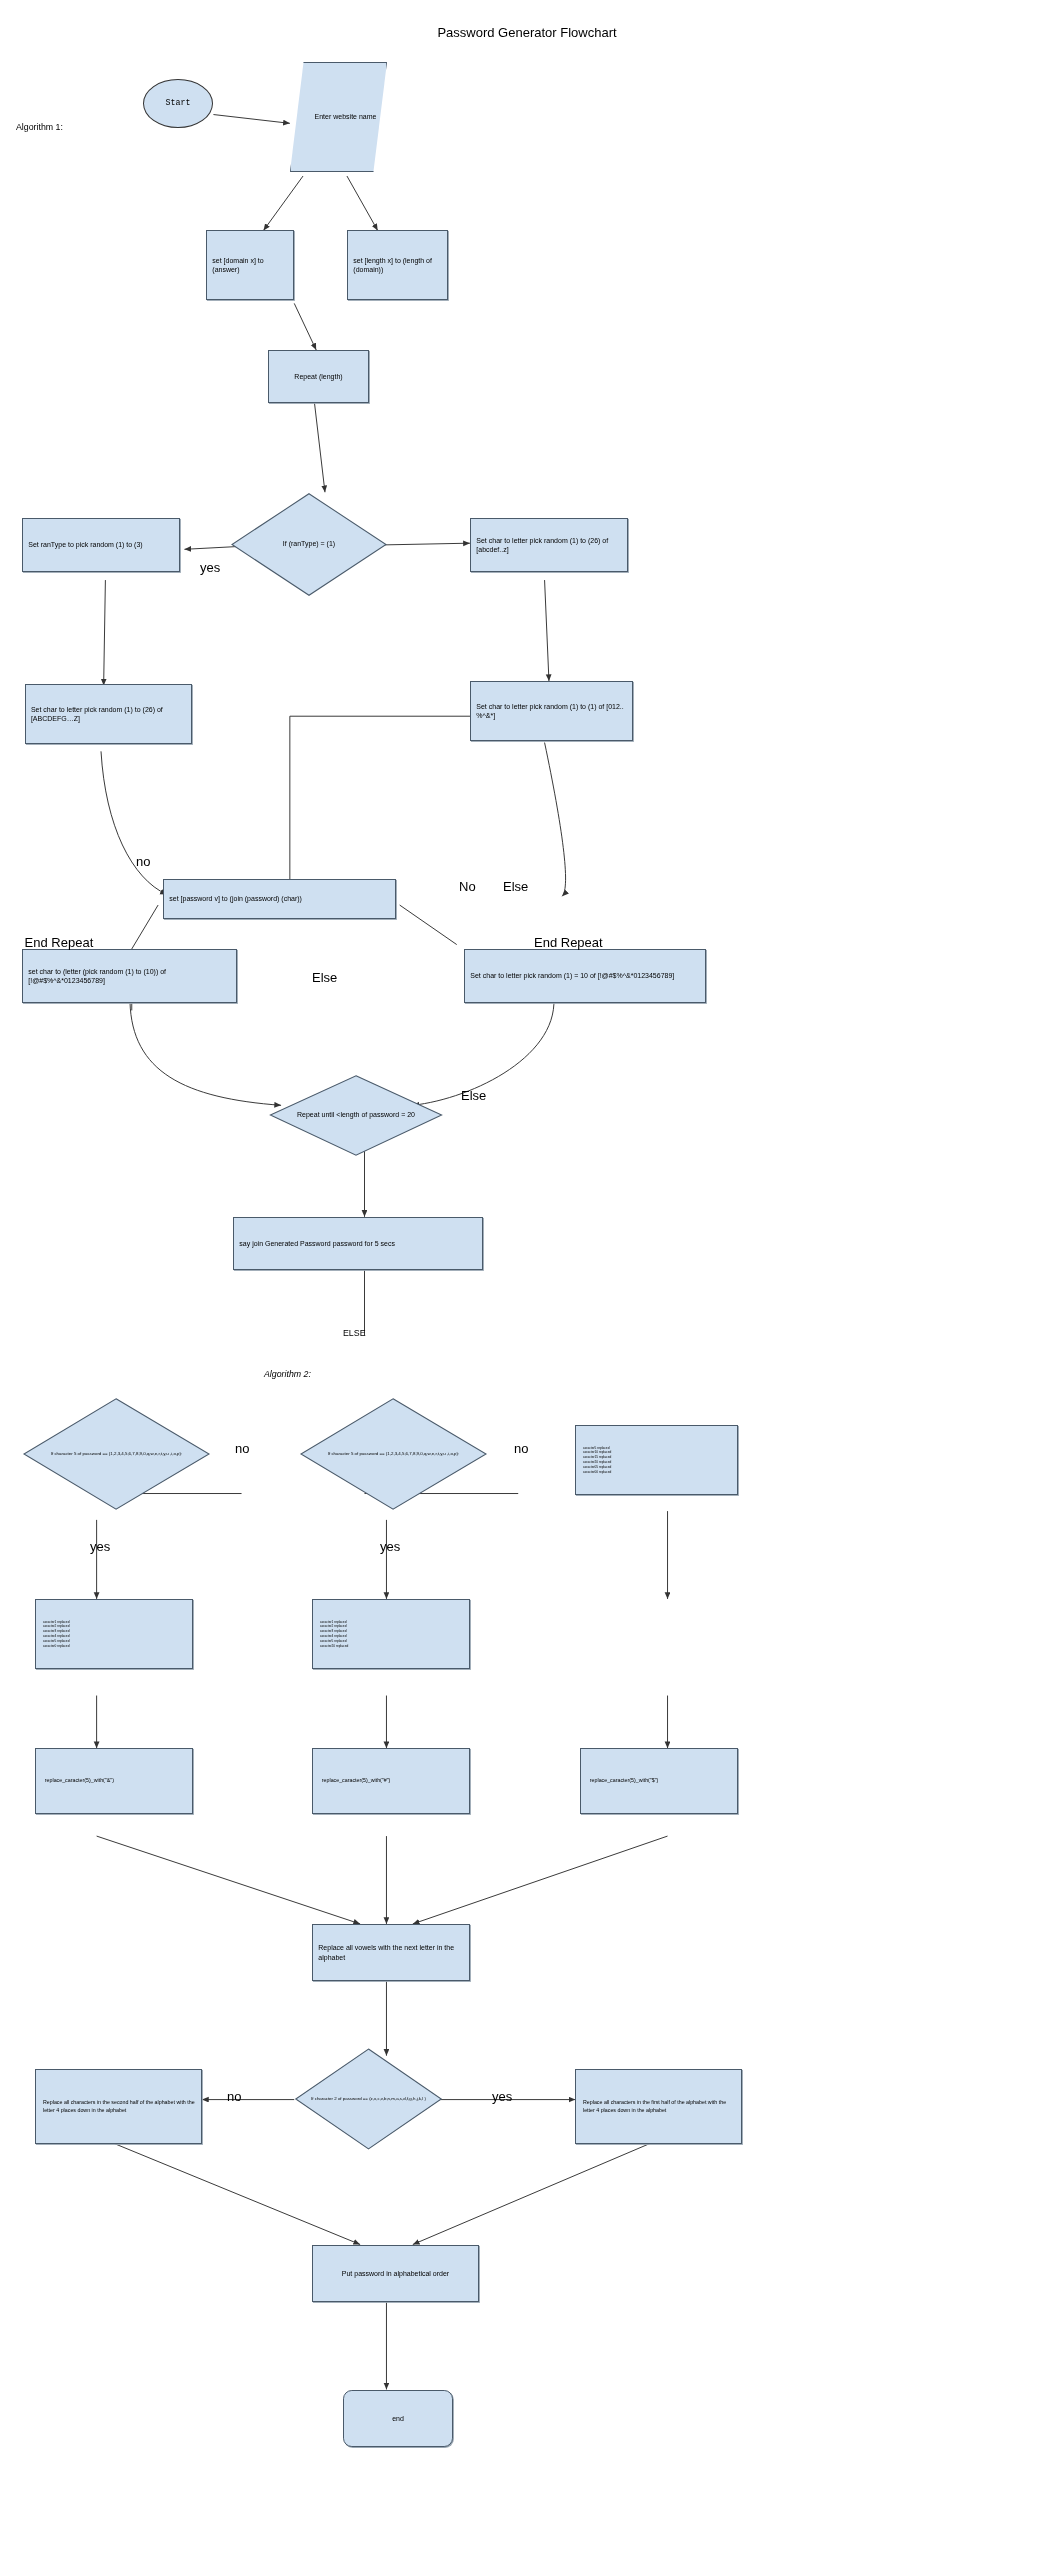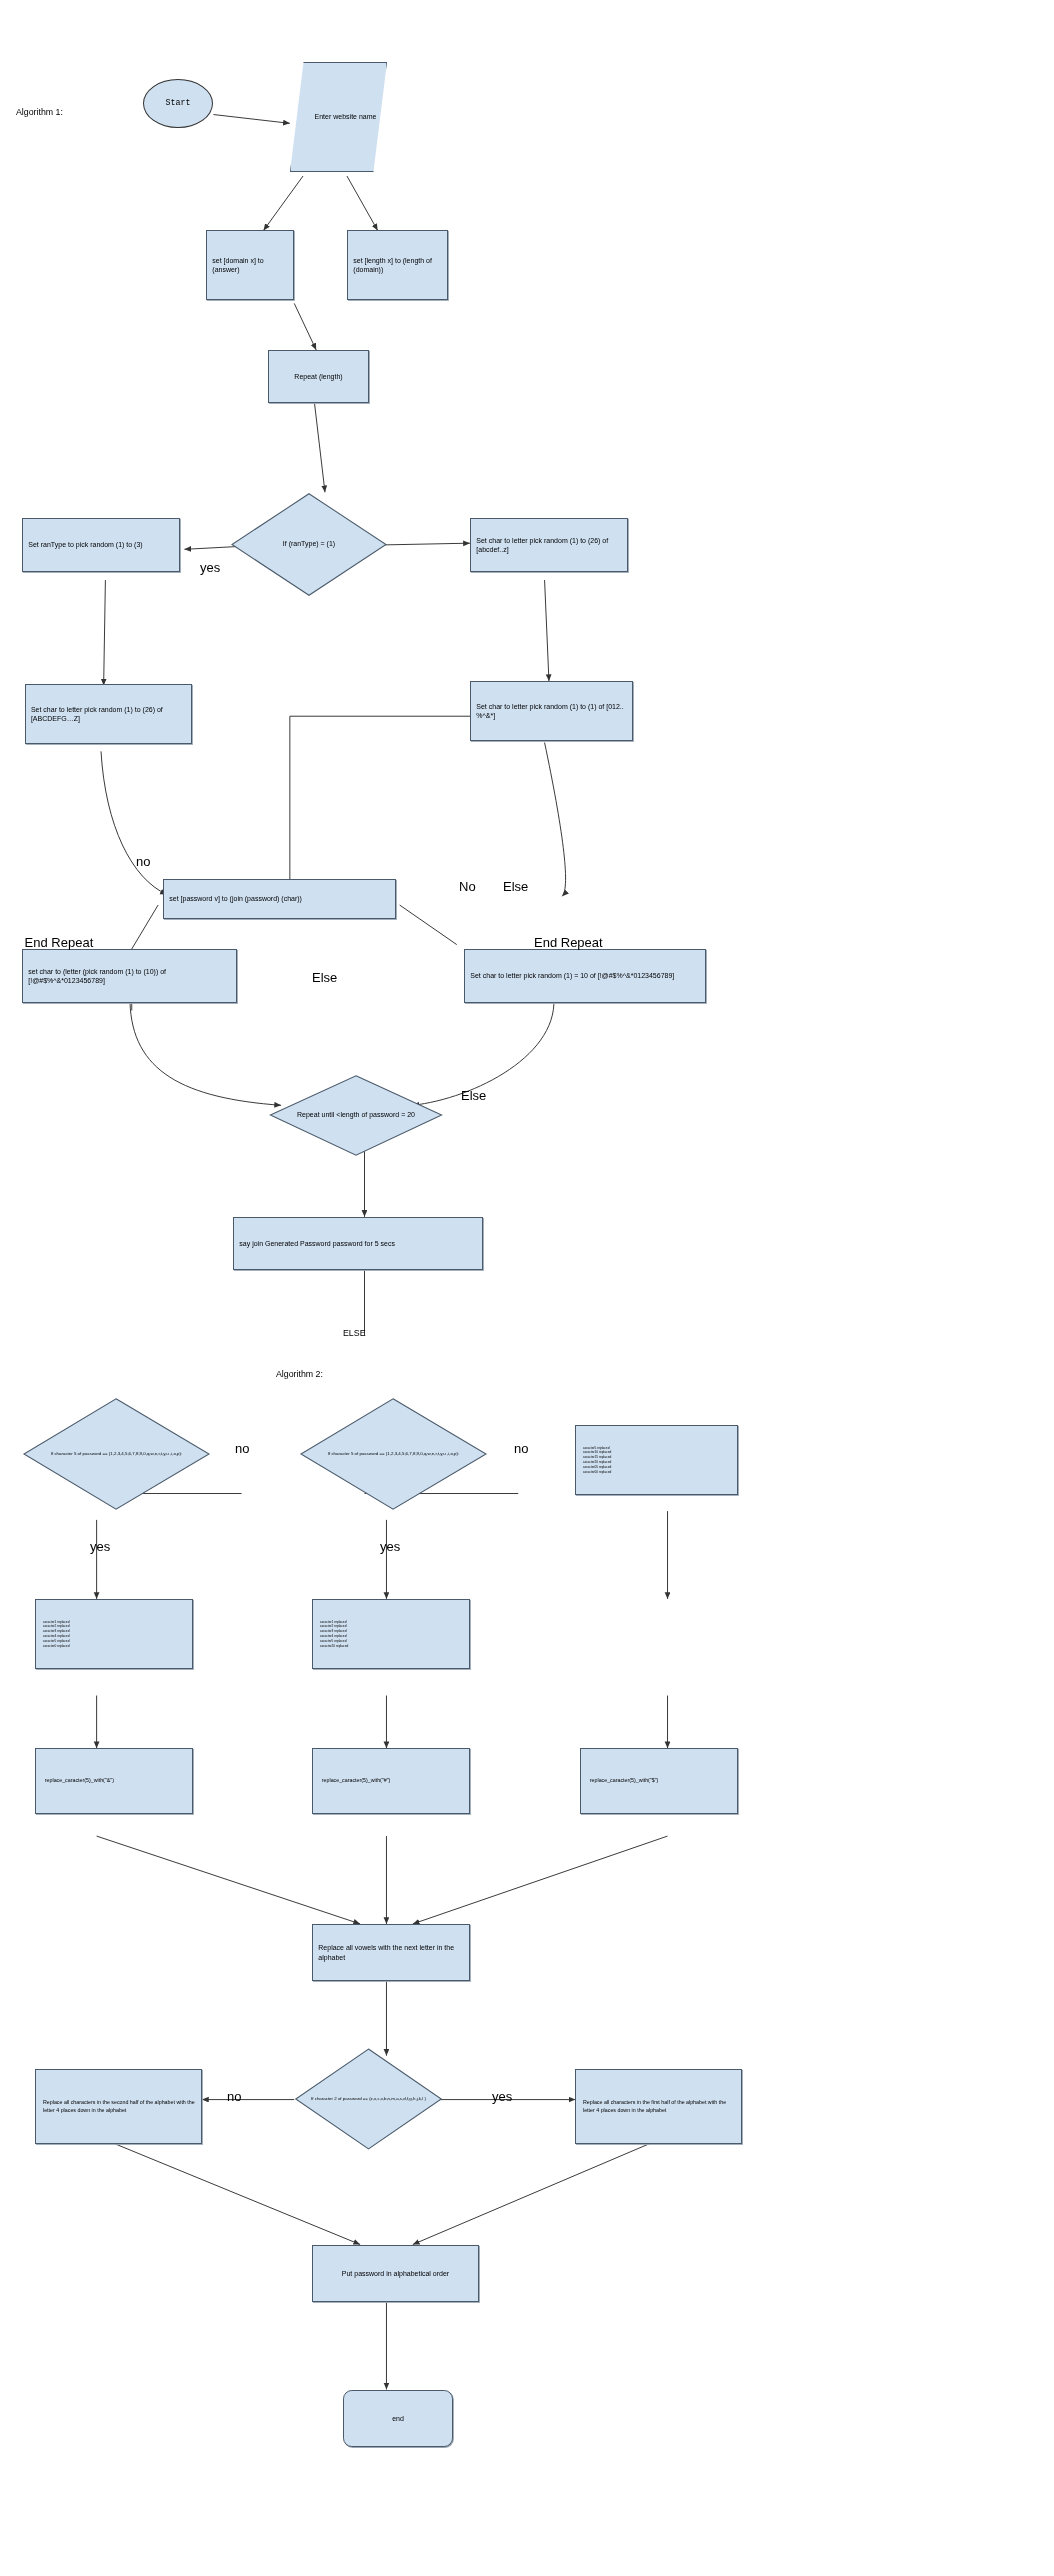--- a/index.html
+++ b/index.html
@@ -72,23 +72,24 @@
       <path d="M760,2090 L470,2190" marker-end="url(#arrow)"></path>
       <path d="M440,2250 L440,2340" marker-end="url(#arrow)"></path>
       <path d="M335,2390 L230,2390" marker-end="url(#arrow)"></path>
       <path d="M500,2390 L655,2390" marker-end="url(#arrow)"></path>
       <path d="M130,2440 L410,2555" marker-end="url(#arrow)"></path>
       <path d="M740,2440 L470,2555" marker-end="url(#arrow)"></path>
       <path d="M440,2620 L440,2720" marker-end="url(#arrow)"></path>
     </g>
   </svg>
 
-
-  <div class="plain" style="left:16px;top:107px;">Algorithm 1:</div>
-  <div class="plain" style="left:276px;top:1369px;">Algorithm 2:</div>
+  <div class="title" style="left:0;top:24.6px;width:1054px;">Password Generator Flowchart</div>
+
+  <div class="plain" style="left:16px;top:122px;">Algorithm 1:</div>
+  <div class="plain" style="left:264px;top:1369px;font-style:italic;">Algorithm 2:</div>
   <div class="plain" style="left:343px;top:1328px;">ELSE</div>
 
   <div class="node ellipse lg" style="left:143px;top:79px;width:70px;height:49px;">
     <span class="txt">Start</span>
   </div>
 
   <div class="node para" style="left:290px;top:62px;width:97px;height:110px;clip-path:polygon(14% 0,100% 0,86% 100%,0 100%);">
     <span class="txt md" style="padding-left:14px;text-align:left;">Enter website name</span>
   </div>
 

